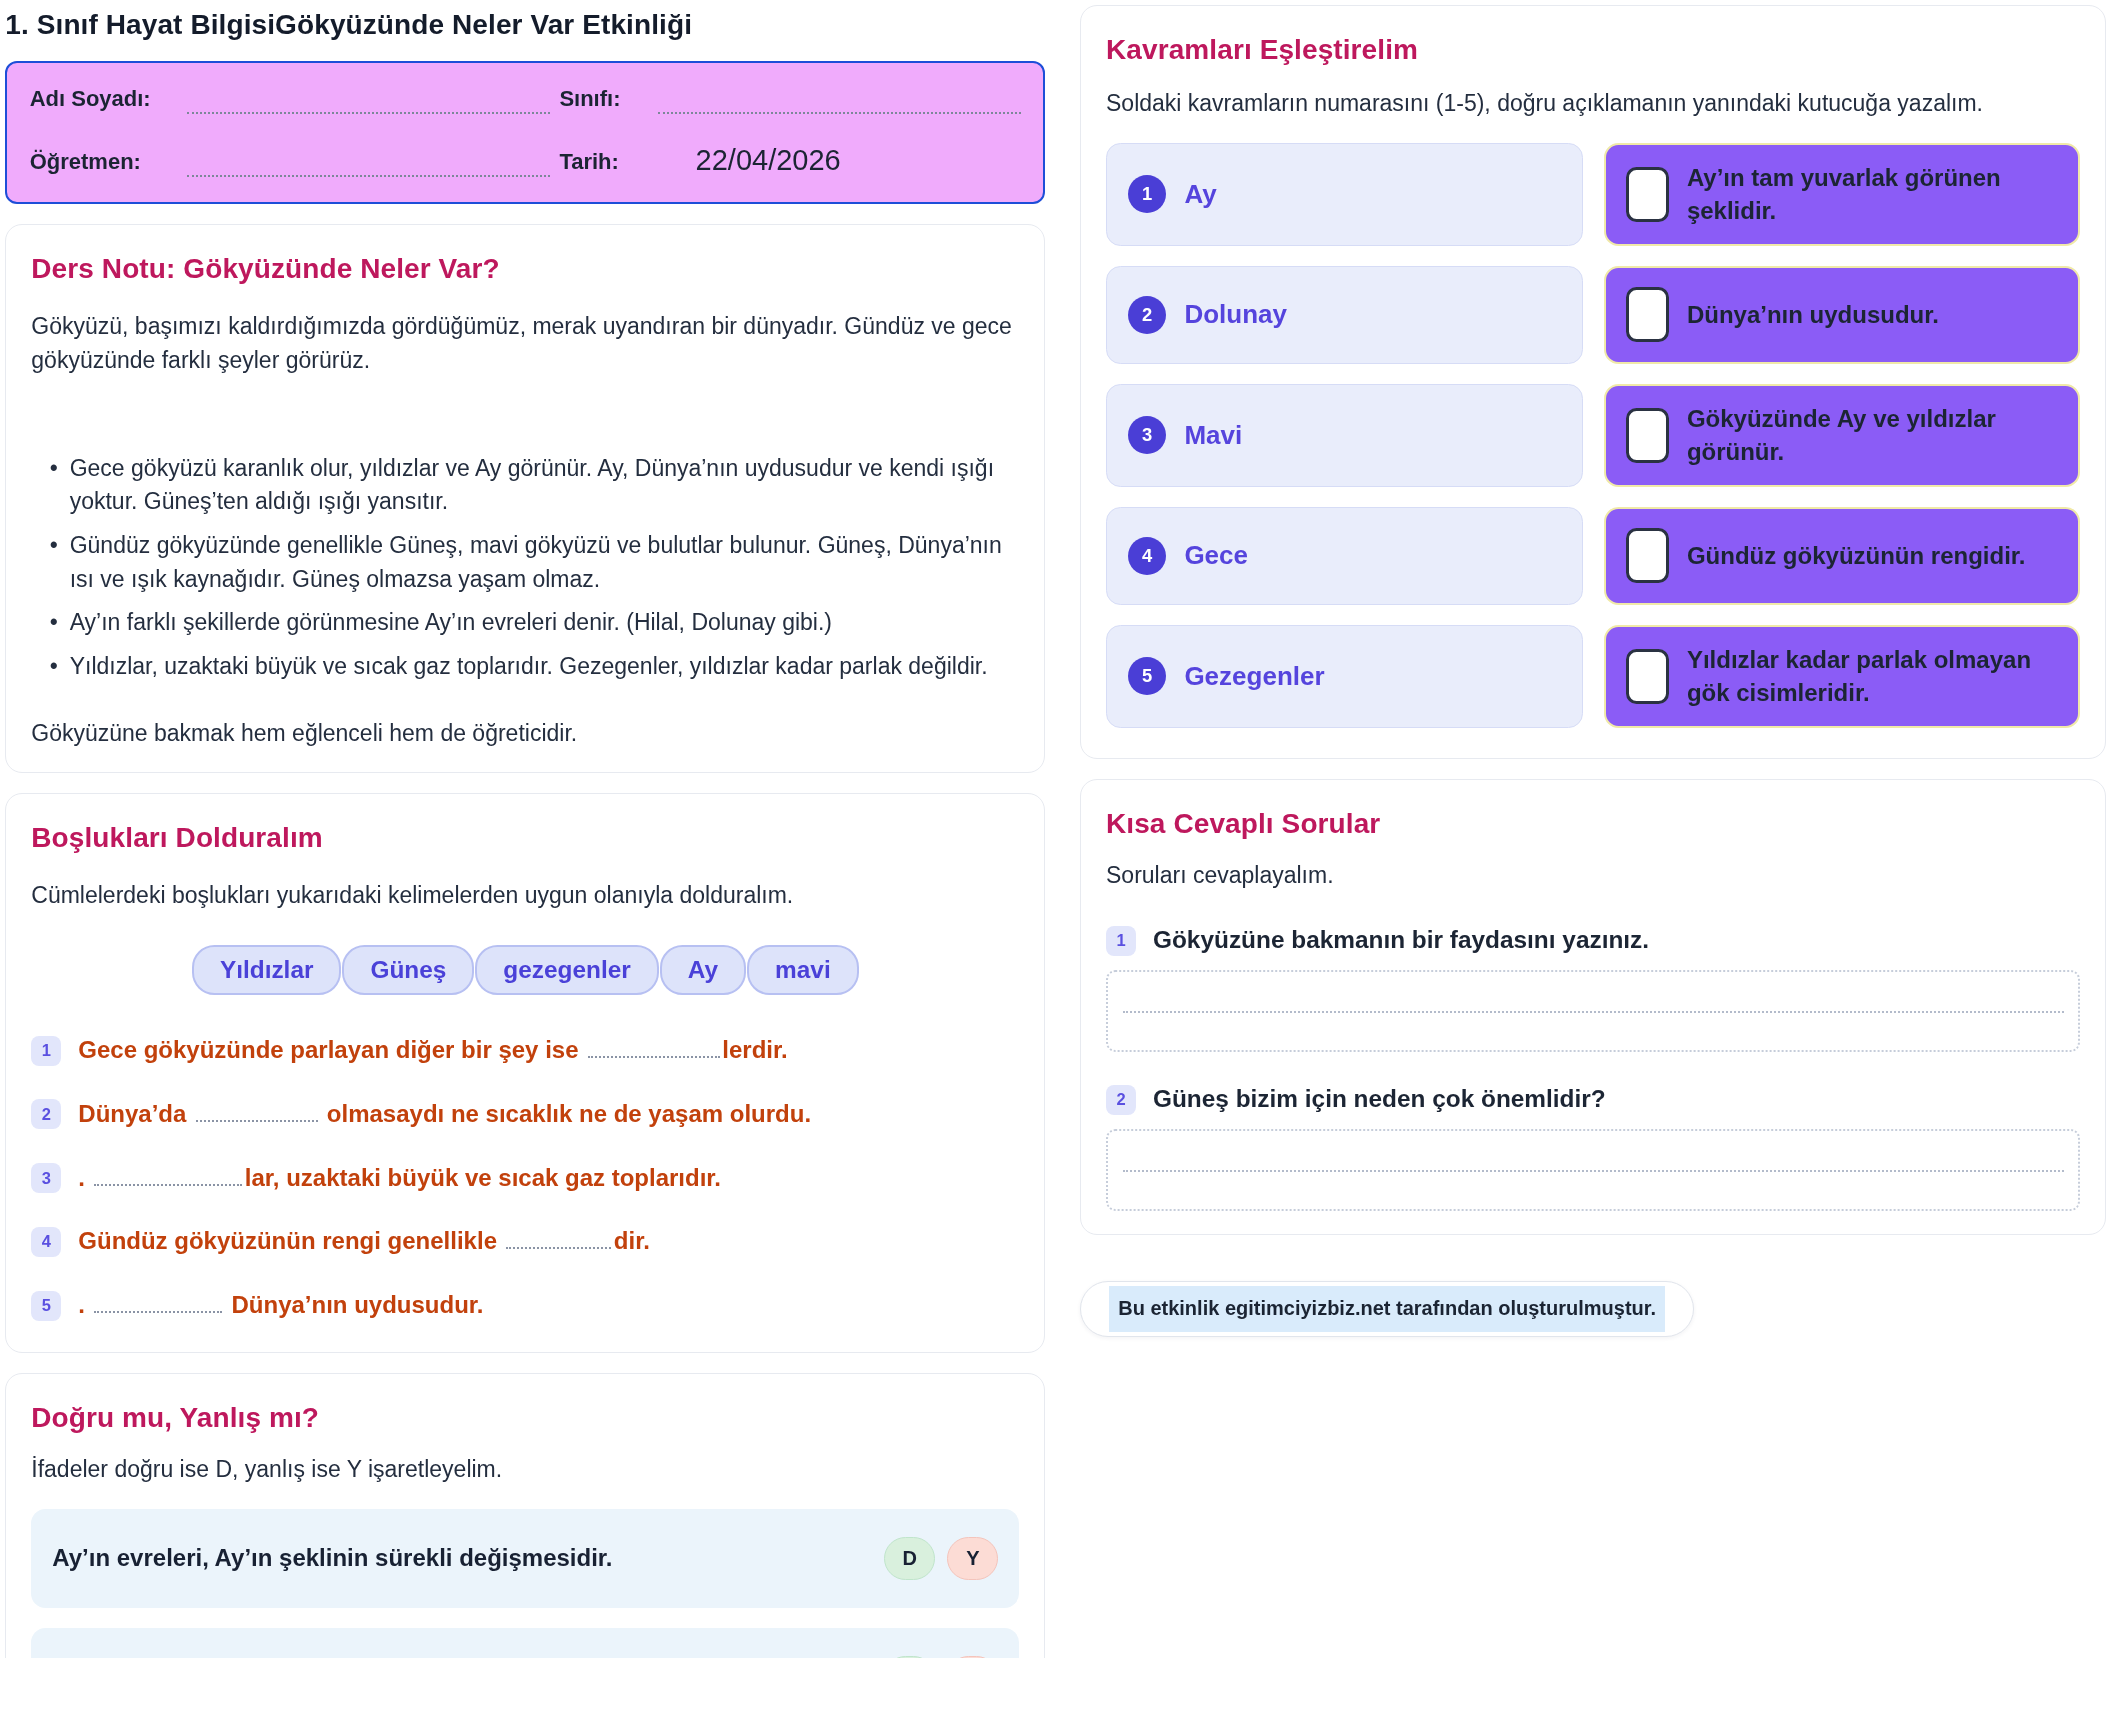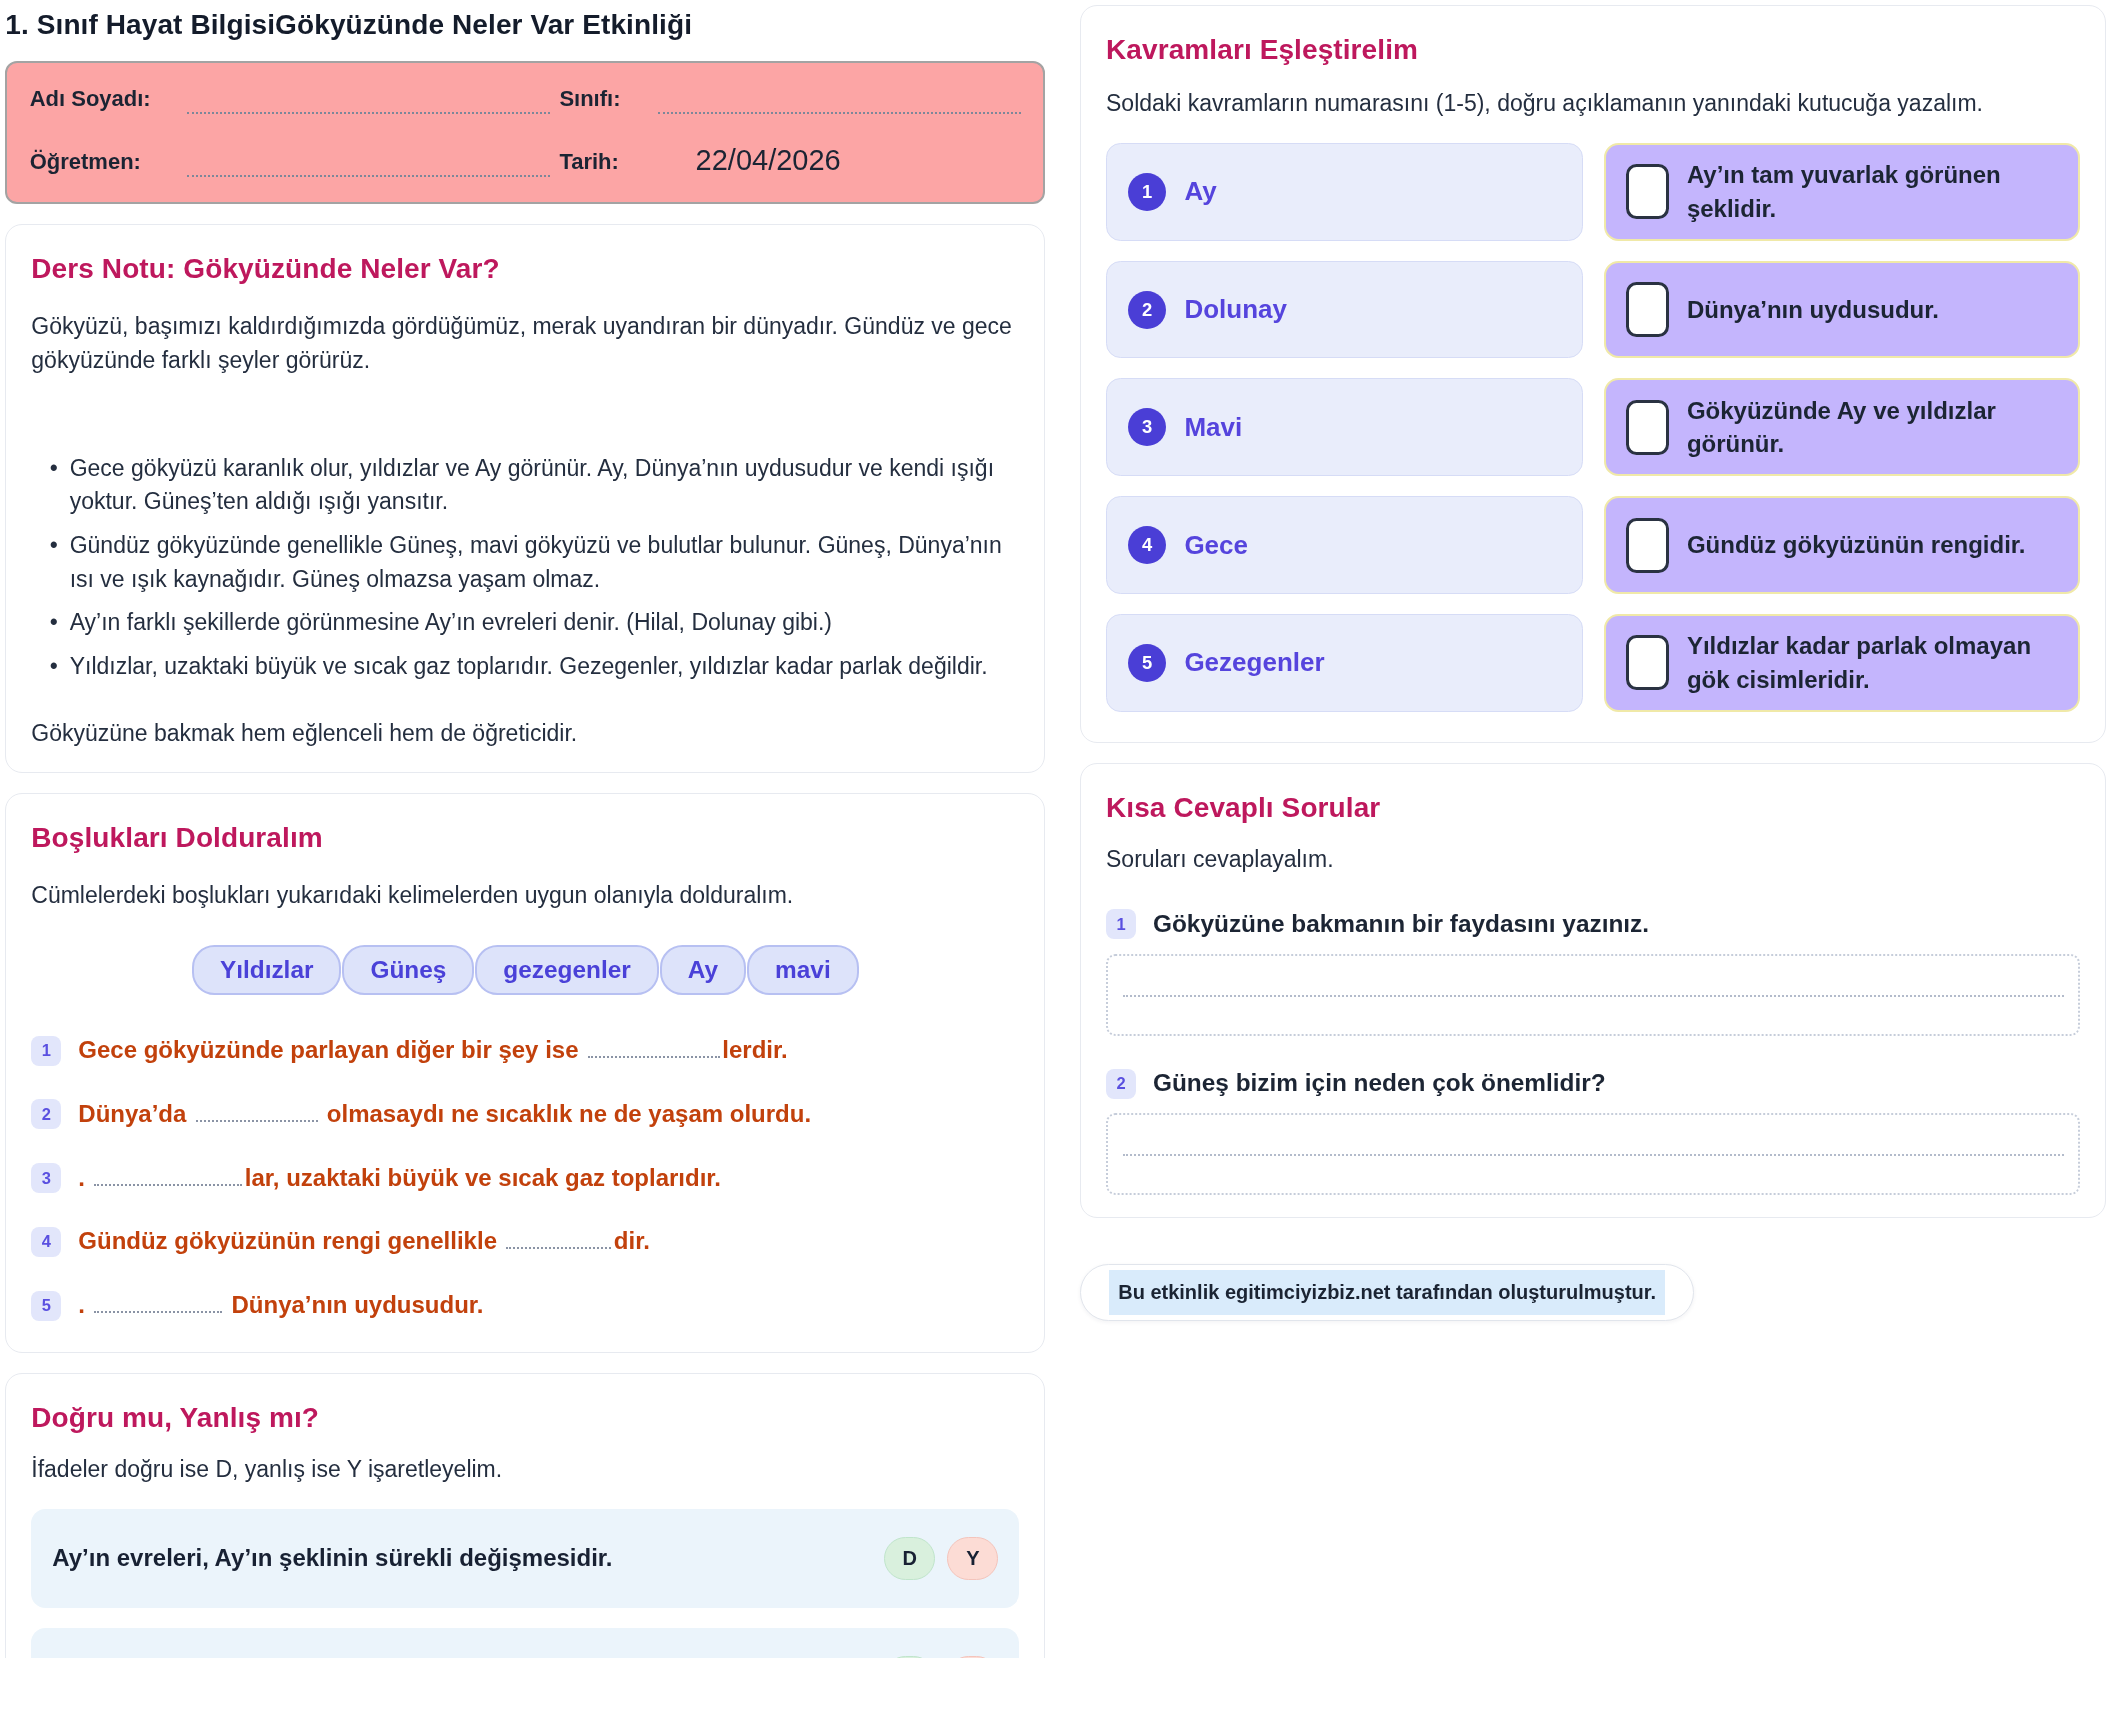--- a/index.html
+++ b/index.html
@@ -5,21 +5,21 @@
   html,body{margin:0;padding:0;background:#ffffff;}
   .page{position:relative;width:2119px;height:1658px;background:#ffffff;overflow:hidden;
         font-family:"Liberation Sans",sans-serif;color:#1c2534;}
   .col{position:absolute;top:5.3px;}
   .col-left{left:5.3px;width:1040px;}
   .col-right{left:1080px;width:1026px;}
 
   h1.title{font-size:28px;font-weight:700;color:#141c2b;margin:4px 0 20px 0;letter-spacing:0.1px;}
 
   
-  .info-box{border:2px solid #a3a3a3;border-radius:12px;padding:22.4px 22.4px 25px 22.4px;background:#fca5a5;}
+  .info-box{border:2px solid #1d4ed8;border-radius:12px;padding:22.4px 22.4px 25px 22.4px;background:#f0abfc;}
   .info-row{display:grid;grid-template-columns:148px 1fr 89px 1fr;column-gap:9.2px;align-items:end;}
   .info-row + .info-row{margin-top:30px;}
   .lbl{font-size:22px;font-weight:700;color:#1b2433;padding-bottom:2.6px;}
   .dots{border-bottom:2px dotted #7d8799;height:25px;}
   .date-val{font-size:29px;color:#1b2433;padding:0 0 0 38px;font-weight:400;}
 
   
   .card{border:1.3px solid #e7eaf0;border-radius:17px;padding:22.4px 25px;background:#fff;margin-top:20px;}
   h2.section{font-size:28px;font-weight:700;color:#be185d;margin:5.3px 0 24px 0;letter-spacing:0.1px;}
   .body-text{font-size:23px;line-height:1.5;color:#242e3f;margin:0;}
@@ -51,21 +51,21 @@
   .pill-d{background:#d9f0dd;border:1.3px solid #c0e5cb;}
   .pill-y{background:#fcdcd5;border:1.3px solid #f4c4bb;}
 
   
   .match-row{display:grid;grid-template-columns:1fr 1fr;gap:21px;margin-bottom:20px;align-items:stretch;}
   .term-box{background:#e9edfb;border:1.3px solid #d6dcf6;border-radius:14.5px;padding:18.4px 21px;
             display:flex;align-items:center;gap:18.4px;min-height:59px;}
   .num-circle{width:38px;height:38px;border-radius:50%;background:#4a3ed6;color:#fff;font-size:18.4px;
               font-weight:700;display:flex;align-items:center;justify-content:center;flex-shrink:0;}
   .term{font-size:26px;font-weight:700;color:#5544dd;}
-  .desc-box{background:#c4b5fd;border:2px solid #f0e9a8;border-radius:14.5px;padding:8px 20px;
+  .desc-box{background:#8b5cf6;border:2px solid #f0e9a8;border-radius:14.5px;padding:16px 20px;
             display:flex;align-items:center;gap:18.4px;}
   .checkbox{width:37px;height:49px;background:#fff;border:3.3px solid #2a3242;border-radius:10.5px;flex-shrink:0;}
   .desc{font-size:24px;font-weight:700;color:#1c2534;line-height:1.4;}
 
   
   .q-line{display:flex;align-items:flex-start;margin:30px 0 13px 0;}
   .q-text{font-size:24.4px;font-weight:700;color:#1c2534;line-height:1.4;}
   .answer-box{border:2px dotted #c6cdda;border-radius:9.2px;height:78px;position:relative;}
   .mid-line{position:absolute;left:14.5px;right:14.5px;top:50%;border-top:2px dotted #b3bbcb;}
 

